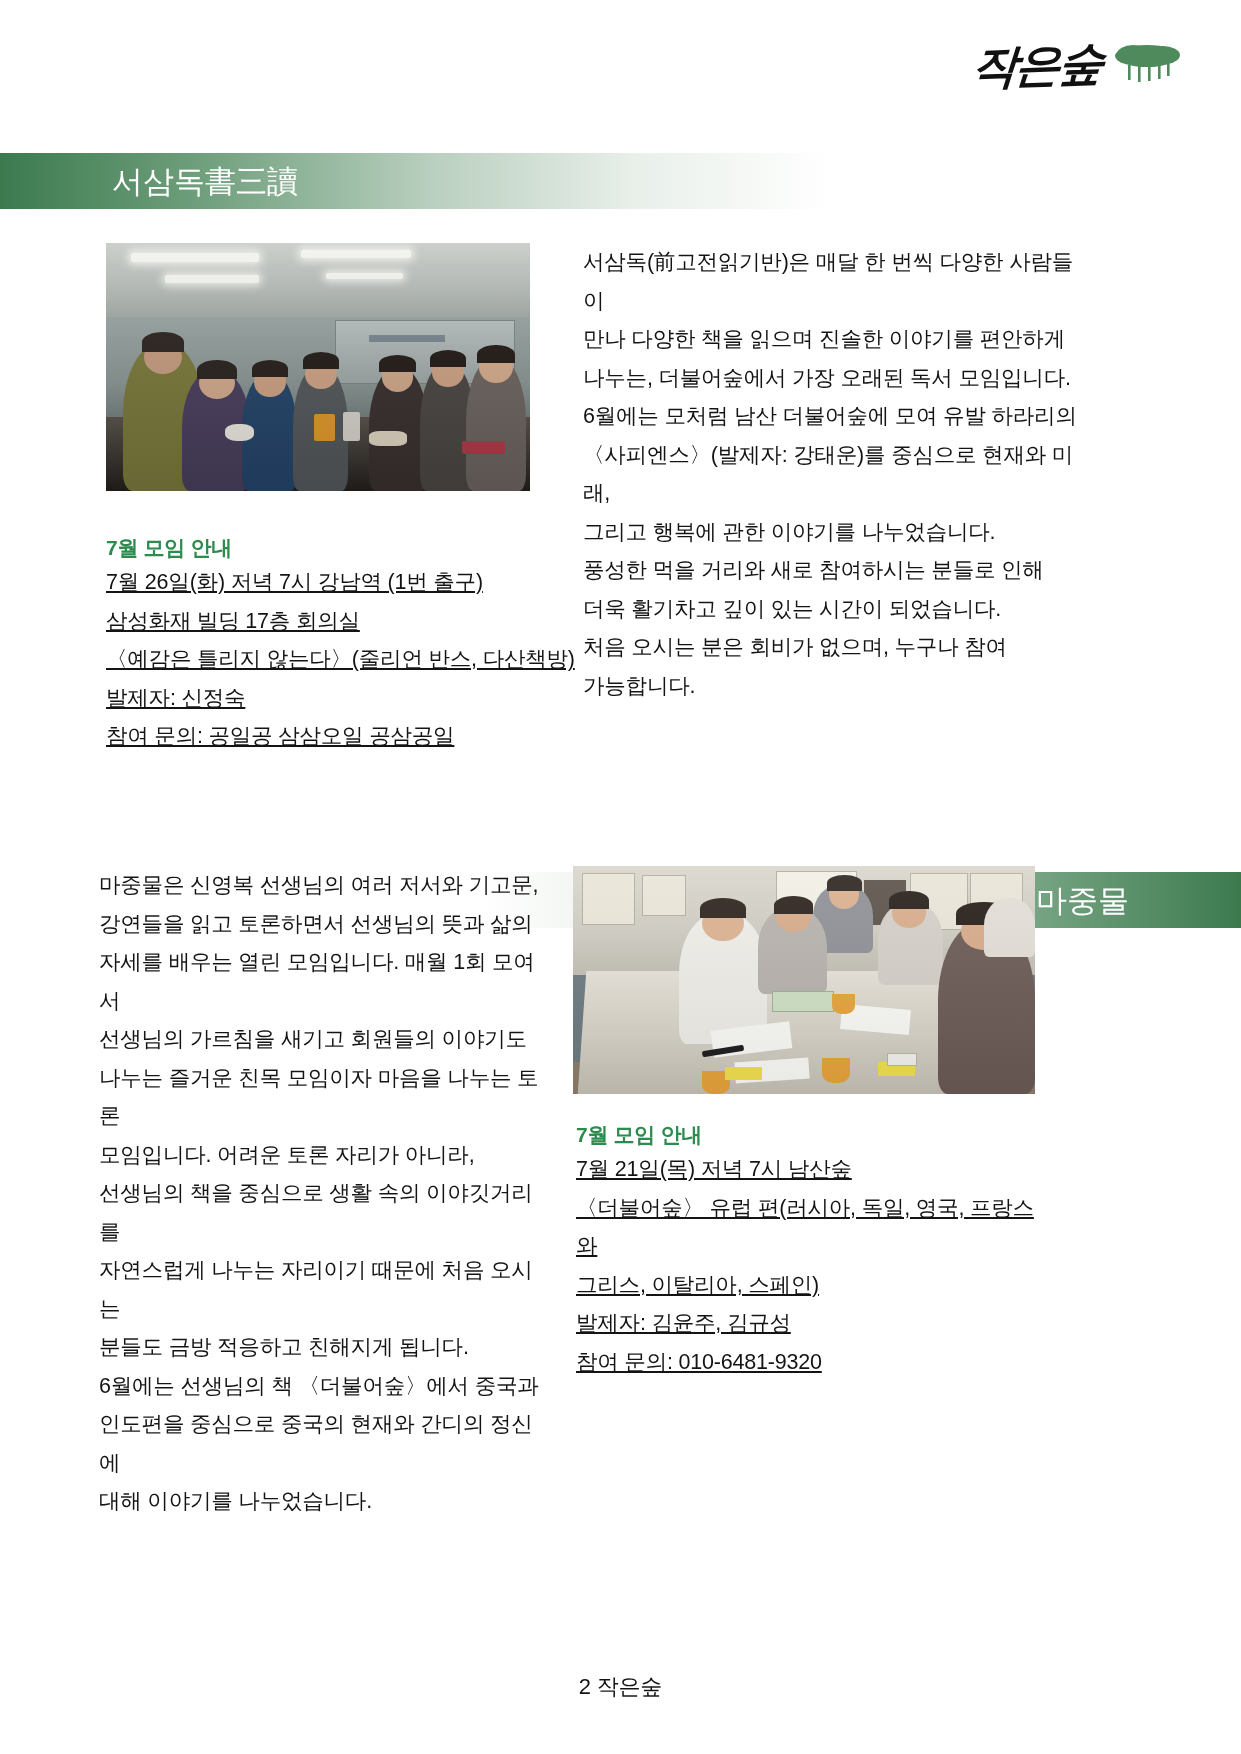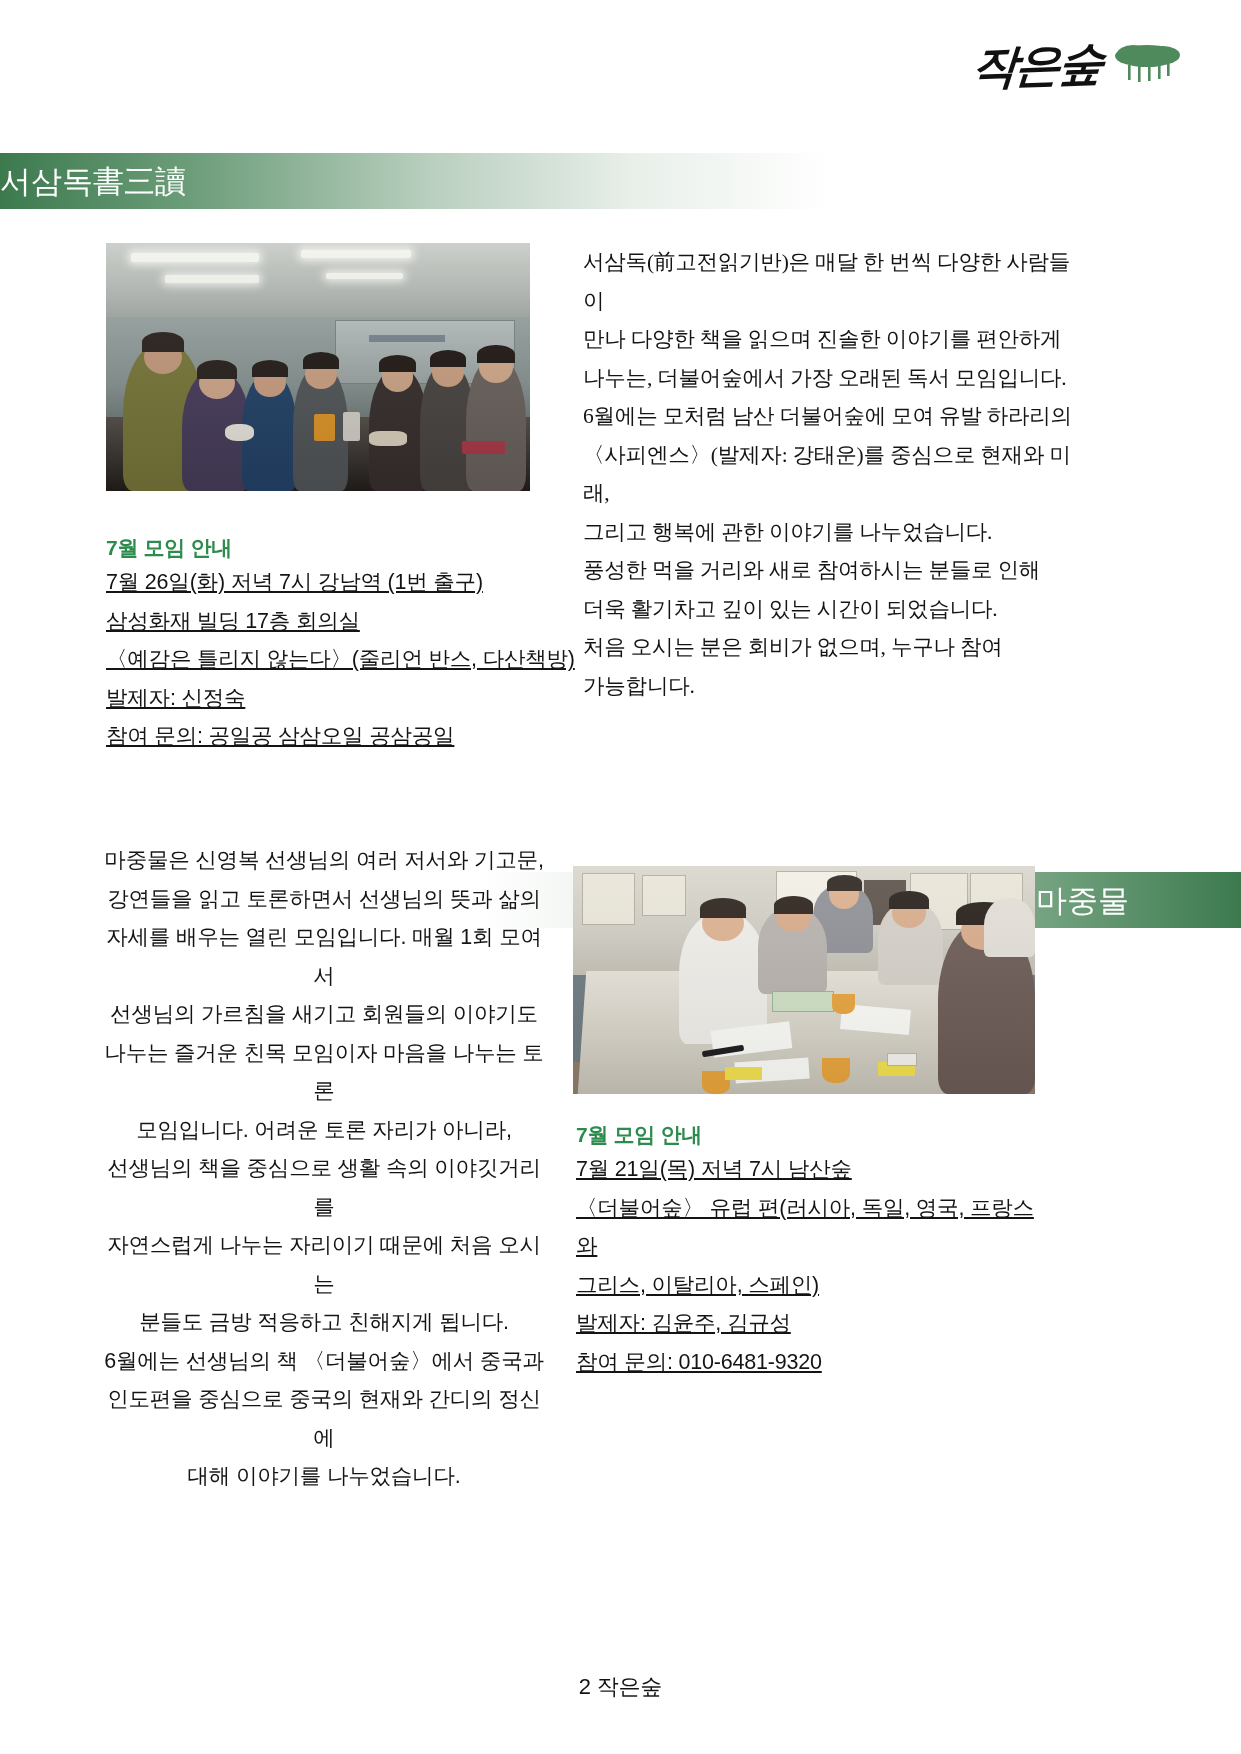--- a/index.html
+++ b/index.html
@@ -49,20 +49,21 @@
     left: 0;
     width: 830px;
     background: linear-gradient(to right, #3c7a4e 0%, #6f9f7c 24%, #b9cfbf 52%, #e8efe9 76%, #ffffff 100%);
     display: flex;
     align-items: center;
   }
   .banner-title {
     font-size: 31px;
     font-weight: 500;
     color: #ffffff;
+    margin-left: 112px;
     letter-spacing: 0px;
     line-height: 1;
   }
   .banner-right {
     left: auto;
     right: 0;
     width: 760px;
     background: linear-gradient(to left, #3c7a4e 0%, #6f9f7c 24%, #b9cfbf 52%, #e8efe9 76%, #ffffff 100%);
     justify-content: flex-end;
   }
@@ -144,25 +145,25 @@
     position: absolute;
     font-size: 21.5px;
     line-height: 38.5px;
     color: #141414;
     white-space: pre-line;
     letter-spacing: -0.2px;
     text-decoration: underline;
   }
 
   
-  .s1-right  { left: 583px; top: 243px;  width: 500px; font-family: Liberation Serif, serif; }
+  .s1-right  { left: 583px; top: 243px;  width: 500px; }
   .s1-mhead  { left: 106px; top: 534px; }
   .s1-mbody  { left: 106px; top: 563px;  width: 470px; }
 
-  .s2-left   { left: 99px;  top: 841px;  width: 450px; text-align: center; }
+  .s2-left   { left: 99px;  top: 866px;  width: 450px; }
   .s2-mhead  { left: 576px; top: 1121px; }
   .s2-mbody  { left: 576px; top: 1150px; width: 470px; }
 
   
   .footer {
     position: absolute;
     left: 0; right: 0;
     bottom: 52px;
     text-align: center;
     font-size: 22px;

